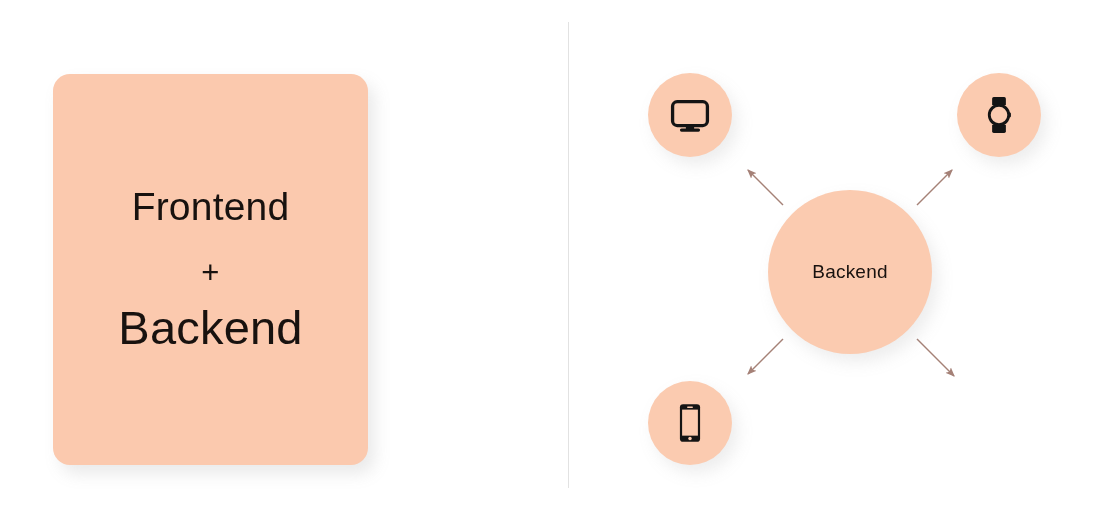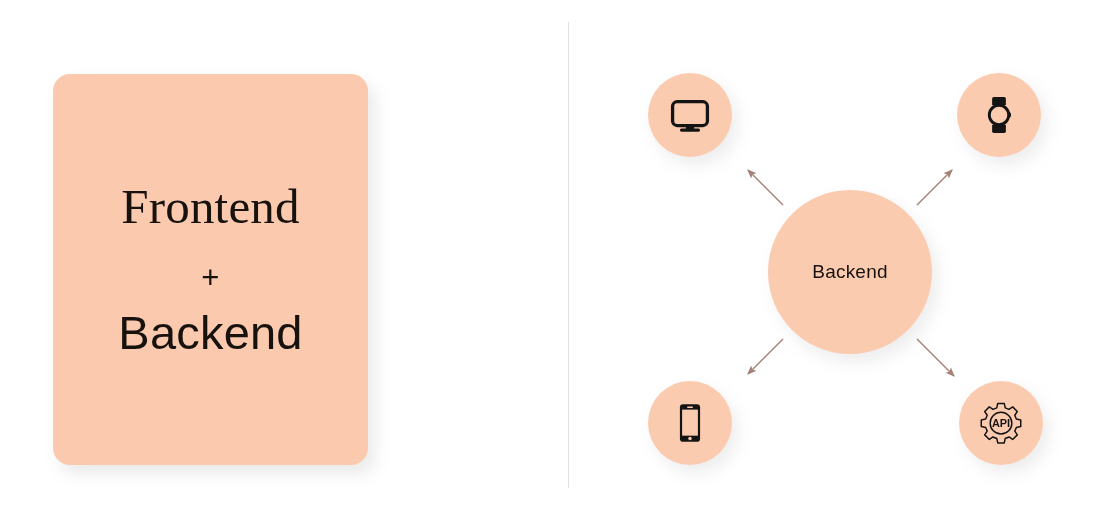--- a/index.html
+++ b/index.html
@@ -42,23 +42,22 @@
   }
   .card-line {
     color: #18120f;
     font-weight: 300;
     letter-spacing: 0.2px;
     line-height: 1.05;
     text-align: center;
     white-space: nowrap;
   }
   #monolith-frontend-label {
-    font-size: 49px;
+    font-size: 39px;
     margin-bottom: 29px;
-    font-family: Liberation Serif, serif;
   }
   #monolith-plus-label {
     font-size: 31px;
     margin-bottom: 14px;
   }
   #monolith-backend-label {
     font-size: 47px;
   }
 
   
@@ -182,29 +181,15 @@
 
     <div class="node-circle client-node" id="client-node-mobile">
       <svg class="node-icon" viewBox="0 0 48 48" xmlns="http://www.w3.org/2000/svg">
         <rect x="13" y="3.5" width="22" height="41" rx="3.4" ry="3.4" fill="#141414"></rect>
         <rect x="15.4" y="9.4" width="17.2" height="28.4" fill="#fbcbb0"></rect>
         <rect x="20.8" y="6" width="6.4" height="1.5" rx="0.75" fill="#fbcbb0"></rect>
         <circle cx="24" cy="41" r="1.9" fill="#fbcbb0"></circle>
       </svg>
     </div>
 
-    <div class="node-circle client-node" id="client-node-api">
-      <svg id="api-icon-svg" viewBox="0 0 48 48" xmlns="http://www.w3.org/2000/svg">
-        <g fill="none" stroke="#141414" stroke-width="1.55" stroke-linejoin="round" stroke-linecap="round">
-          <path d="M20.6 3.6 L27.4 3.6 L28.4 8.2 L32.3 9.8 L36.2 7.2 L41.0 12.0 L38.4 15.9
-                   L40.0 19.8 L44.6 20.8 L44.6 27.6 L40.0 28.6 L38.4 32.5 L41.0 36.4
-                   L36.2 41.2 L32.3 38.6 L28.4 40.2 L27.4 44.8 L20.6 44.8 L19.6 40.2
-                   L15.7 38.6 L11.8 41.2 L7.0 36.4 L9.6 32.5 L8.0 28.6 L3.4 27.6
-                   L3.4 20.8 L8.0 19.8 L9.6 15.9 L7.0 12.0 L11.8 7.2 L15.7 9.8
-                   L19.6 8.2 Z"></path>
-          <circle cx="24" cy="24.2" r="11.3"></circle>
-        </g>
-        <text x="24" y="28.4" text-anchor="middle" font-family="'Liberation Sans', sans-serif" font-size="11.4" font-weight="bold" fill="#141414">API</text>
-      </svg>
-    </div>
 
   </div>
 </div>
 
 </body></html>

